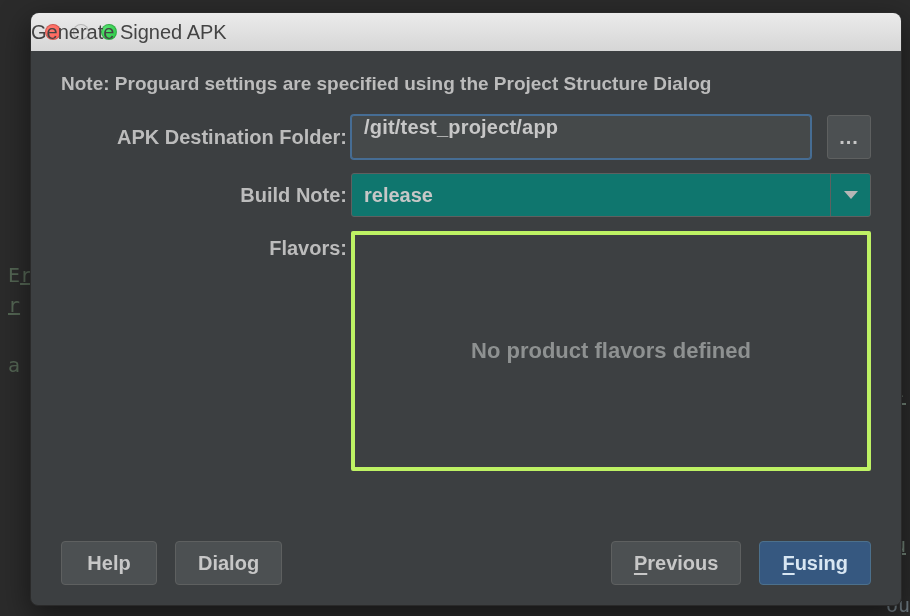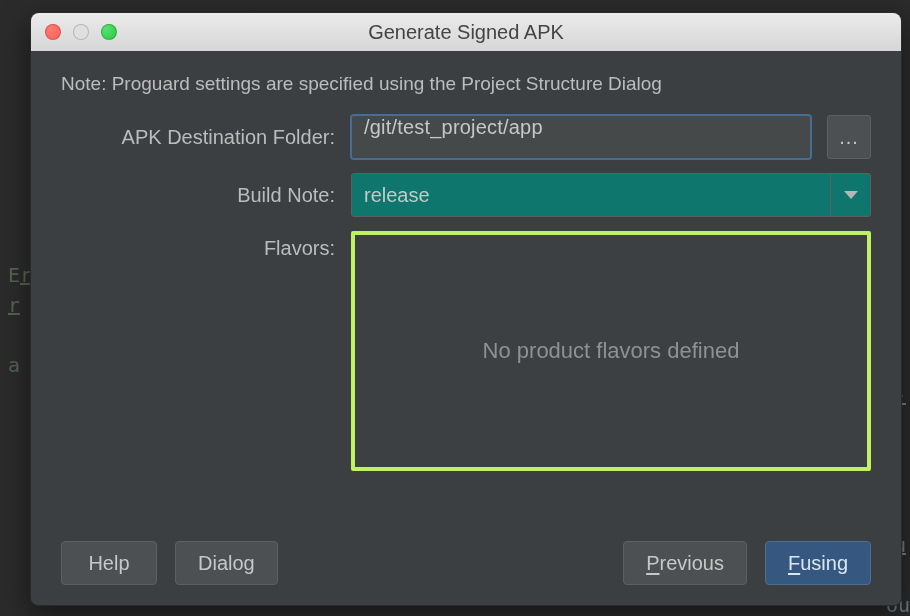--- a/index.html
+++ b/index.html
@@ -56,48 +56,48 @@
   .traffic .dot {
     width: 16px; height: 16px; border-radius: 50%;
     border: 1px solid rgba(0,0,0,.18);
   }
   .tred { background: radial-gradient(circle at 30% 30%, #ff7a70, #ff5f57); }
   .tyel { background: #e0e0e0; }
   .tgrn { background: radial-gradient(circle at 30% 30%, #58e272, #28c840); }
   .title {
     position: absolute;
     left: 0; right: 0;
-    text-align: center;
     font-size: 20px;
     color: #444;
     pointer-events: none;
   }
   .body {
     flex: 1;
     padding: 18px 30px 20px 30px;
     color: #bcbcbc;
     font-size: 20px;
     display: flex;
     flex-direction: column;
+    font-weight: bold;
   }
   .note {
     color: #bcbcbc;
     margin: 4px 0 20px 0;
     font-size: 19px;
   }
   .row {
     display: flex;
     align-items: center;
     margin-bottom: 14px;
   }
   .row.top { align-items: flex-start; }
   .lbl {
     width: 290px;
     text-align: right;
-    padding-right: 16px;
+    padding-right: 4px;
     color: #bcbcbc;
     font-size: 20px;
     line-height: 34px;
   }
   .field {
     flex: 1;
     display: flex;
     gap: 16px;
   }
   .textinput {

